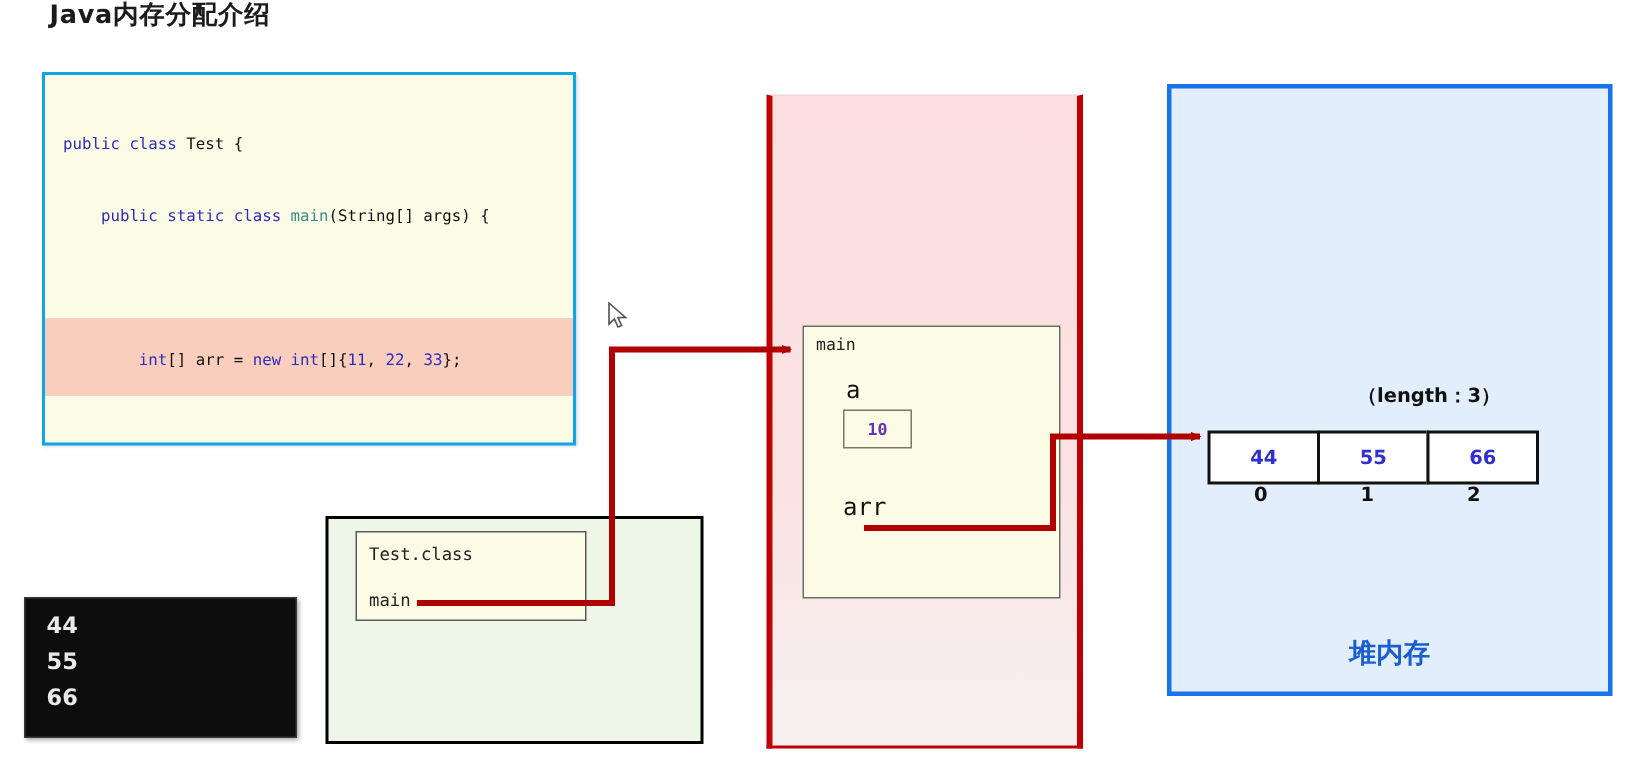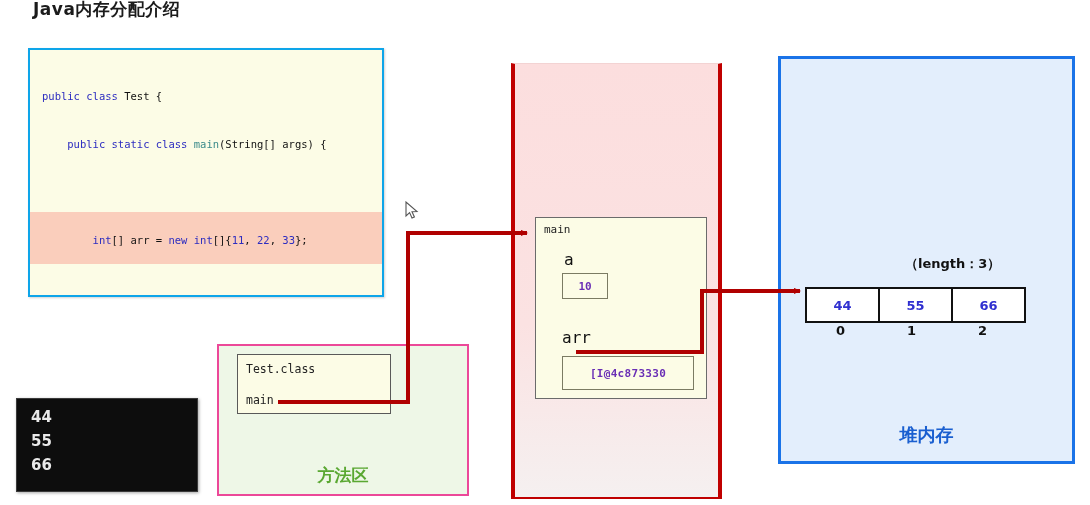--- a/index.html
+++ b/index.html
@@ -51,21 +51,21 @@
   .console-line{
     color:#e9e9e9;font-family:"DejaVu Sans","Liberation Sans",sans-serif;
     font-size:15px;font-weight:bold;line-height:24px;
     padding-left:14px;
   }
   .console-line:first-child{padding-top:6px;}
 
   
   .method-area{
     position:absolute;left:217px;top:344px;width:248px;height:148px;
-    background:#eef7e7;border:2px solid #ec4899;
+    background:#eef7e7;border:2px solid #000000;
   }
   .method-label{
     position:absolute;left:0;bottom:7px;width:100%;
     text-align:center;
     font-family:"DejaVu Sans",sans-serif;
     font-size:17px;font-weight:bold;color:#5aa832;
   }
   .class-box{
     position:absolute;left:18px;top:8px;width:152px;height:58px;
     background:#fcfce6;border:1px solid #595959;
@@ -203,30 +203,28 @@
     <div class="console-line">44</div>
     <div class="console-line">55</div>
     <div class="console-line">66</div>
   </div>
 
   <div class="method-area">
     <div class="class-box">
       <div class="t1">Test.class</div>
       <div class="t2">main</div>
     </div>
-    <div class="method-label">方法区</div>
   </div>
 
   <div class="stack-area">
     <div class="frame-box">
       <div class="frame-name">main</div>
       <div class="var-a">a</div>
       <div class="val-a">10</div>
       <div class="var-arr">arr</div>
-      <div class="val-arr">[I@4c873330</div>
     </div>
   </div>
 
   <div class="heap-area">
     <div class="heap-length">（length：3）</div>
     <div class="array-row">
       <div class="array-cell">44</div>
       <div class="array-cell">55</div>
       <div class="array-cell">66</div>
     </div>

